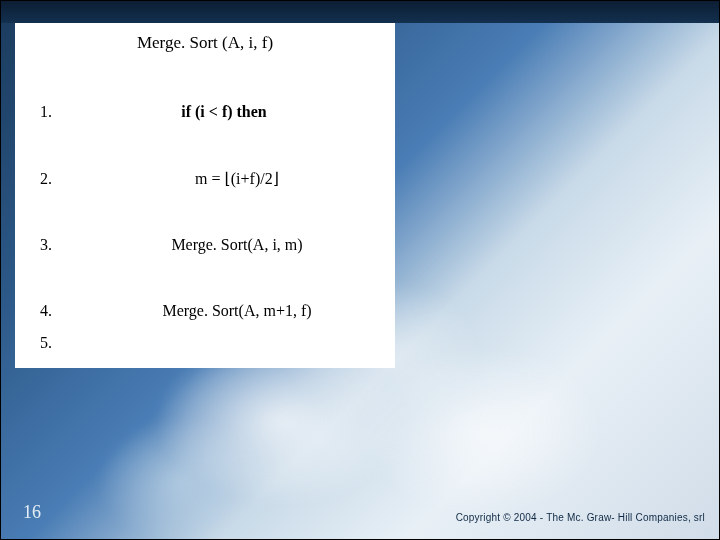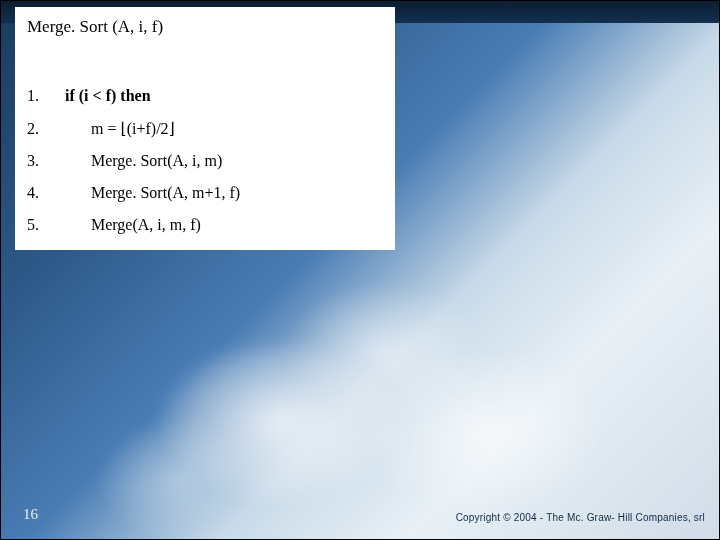--- a/index.html
+++ b/index.html
@@ -24,25 +24,26 @@
     opacity: 0.85;
   }
   .topbar {
     position: absolute;
     top: 0; left: 0; right: 0;
     height: 22px;
     background: linear-gradient(180deg, #0c1e33 0%, #13304f 100%);
   }
   .content-box {
     position: absolute;
-    top: 6px;
+    top: 22px;
     left: 14px;
     width: 380px;
     background: #ffffff;
     padding: 10px 12px 14px 12px;
+    text-align: center;
   }
   .title {
     font-size: 17px;
     margin-bottom: 14px;
     color: #000;
   }
   .row {
     display: flex;
     align-items: baseline;
     font-size: 16px;
@@ -52,28 +53,29 @@
   .row:last-child { margin-bottom: 2px; }
   .num {
     width: 38px;
     flex-shrink: 0;
   }
   .body-col {
     flex: 1;
   }
   .indent {
     padding-left: 26px;
+    margin-top: 34px;
   }
   .bold { font-weight: bold; margin-top: 36px; }
   .slidenum {
     position: absolute;
     left: 22px;
     bottom: 16px;
     color: #e6eef6;
-    font-size: 15px;
+    font-size: 18px;
   }
   .copyright {
     position: absolute;
     right: 14px;
     bottom: 16px;
     color: #102a45;
     font-family: Arial, Helvetica, sans-serif;
     font-size: 10px;
     letter-spacing: 0.2px;
     padding-left: 12px;
@@ -103,18 +105,17 @@
     <div class="body-col indent">Merge. Sort(A, i, m)</div>
   </div>
 
   <div class="row">
     <div class="num">4.</div>
     <div class="body-col indent">Merge. Sort(A, m+1, f)</div>
   </div>
 
   <div class="row">
     <div class="num">5.</div>
-    <div class="body-col indent">Merge(A, i, m, f)</div>
   </div>
 </div>
 
 <div class="slidenum">16</div>
 <div class="copyright">Copyright © 2004 - The Mc. Graw- Hill Companies, srl</div>
 
 </body></html>

